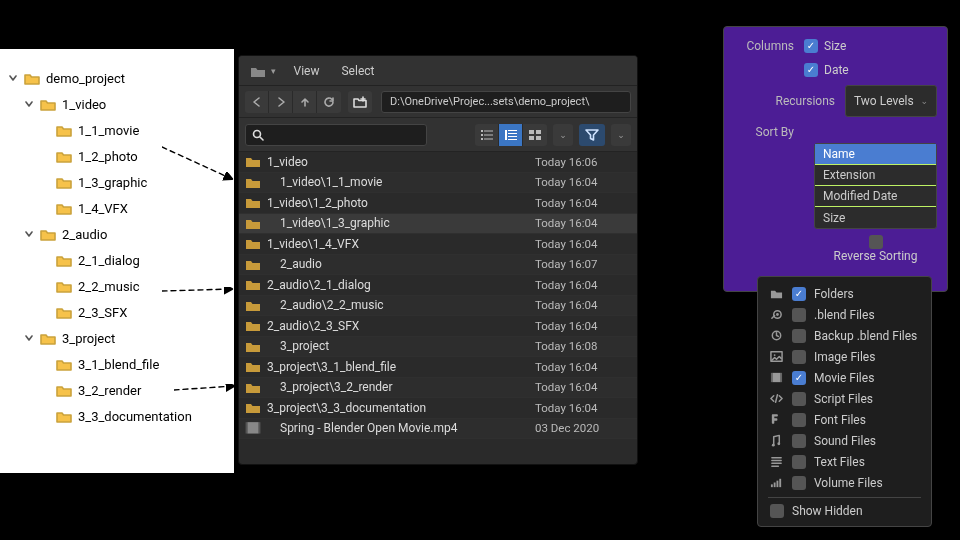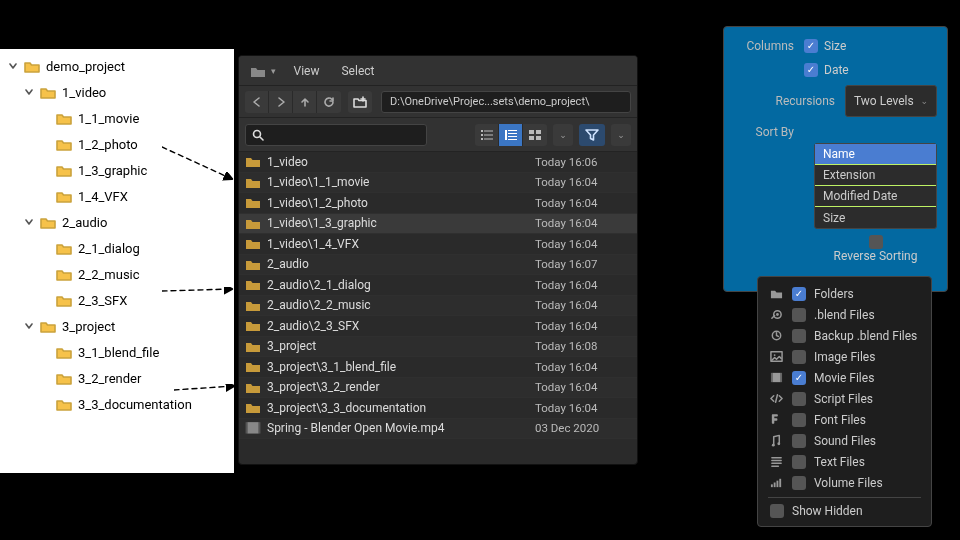--- a/index.html
+++ b/index.html
@@ -1,19 +1,19 @@
 <!DOCTYPE html>
 <html><head>
 <meta charset="utf-8">
 <style>
   * { box-sizing: border-box; margin: 0; padding: 0; font-family: -apple-system, BlinkMacSystemFont, "Segoe UI", Roboto, sans-serif; }
   body { background: #000; width: 960px; height: 540px; position: relative; overflow: hidden; }
 
   
-  .tree-panel { position: absolute; left: 0; top: 49px; width: 234px; height: 424px; background: #fff; color: #000; font-size: 13px; padding-top: 4px; }
+  .tree-panel { position: absolute; left: 0; top: 49px; width: 234px; height: 424px; background: #fff; color: #000; font-size: 13px; padding-top: 16px; }
   .tree-row { display: flex; align-items: center; height: 26px; padding-left: 6px; }
   .tree-row.lvl1 { padding-left: 22px; }
   .tree-row.lvl2 { padding-left: 52px; }
   .chev { width: 14px; height: 14px; display: flex; align-items: center; justify-content: center; font-size: 10px; color: #555; transform: rotate(90deg); }
   .chev svg { width: 10px; height: 10px; }
   .folder-ico { width: 16px; height: 13px; margin: 0 6px 0 4px; display: inline-block; }
   .folder-ico svg { width: 16px; height: 13px; display: block; }
   .tree-row span.lbl { font-size: 13px; }
 
   
@@ -38,28 +38,28 @@
   .search-field { width: 182px; height: 22px; background: #1e1e1e; border: 1px solid #444; border-radius: 3px; display: flex; align-items: center; padding: 0 6px; }
   .view-group { display: flex; background: #3a3a3a; border-radius: 3px; overflow: hidden; margin-left: auto; }
   .view-btn { width: 24px; height: 22px; display: flex; align-items: center; justify-content: center; border-right: 1px solid #2a2a2a; color: #bbb; }
   .view-btn:last-child { border-right: none; }
   .view-btn.active { background: #3b76c4; color: #fff; }
   .dd-btn { width: 20px; height: 22px; display: flex; align-items: center; justify-content: center; background: #3a3a3a; border-radius: 3px; color: #999; font-size: 9px; }
   .filter-btn { width: 26px; height: 22px; display: flex; align-items: center; justify-content: center; background: #2c4a6e; border-radius: 3px; color: #cfe3ff; }
 
   .file-list { overflow: auto; }
   .file-row { display: flex; align-items: center; height: 20.5px; padding: 0 6px; border-bottom: 1px solid #2f2f2f; }
-  .file-row.alt { background: #2d2d2d; }
+  .file-row.alt { background: #2d2d2d; gap: 13px; }
   .file-row.sel { background: #3a3a3a; }
   .file-row .fico { width: 16px; height: 16px; margin-right: 6px; display: flex; align-items: center; justify-content: center; }
   .file-row .fname { flex: 1; color: #ddd; font-size: 12px; }
   .file-row .fdate { width: 96px; text-align: left; color: #bbb; font-size: 11.5px; }
 
   
-  .settings-pop { position: absolute; right: 12px; top: 26px; width: 225px; background: #0369a1; border: 1px solid #444; border-radius: 4px; padding: 8px 10px 28px 10px; color: #ccc; font-size: 12px; }
+  .settings-pop { position: absolute; right: 12px; top: 26px; width: 225px; background: #4c1d95; border: 1px solid #444; border-radius: 4px; padding: 8px 10px 28px 10px; color: #ccc; font-size: 12px; }
   .settings-row { display: flex; align-items: center; min-height: 22px; margin-bottom: 2px; }
   .settings-row .slabel { width: 70px; text-align: right; padding-right: 10px; font-size: 12px; color: #bbb; }
   .settings-row .sval { flex: 1; display: flex; align-items: center; gap: 6px; }
   .chk { width: 14px; height: 14px; border-radius: 3px; background: #555; display: inline-flex; align-items: center; justify-content: center; }
   .chk.on { background: #4a7dd1; }
   .chk.on::after { content: "✓"; color: #fff; font-size: 10px; line-height: 1; }
   .select-field { flex:1; height: 32px; background: #2c2c2c; border: 1px solid #444; border-radius: 3px; display: flex; align-items: center; padding: 0 8px; justify-content: space-between; font-size: 12px; }
   .sort-list { margin-left: 80px; background: #2c2c2c; border: 1px solid #444; border-radius: 3px; margin-bottom: 6px; }
   .sort-item { height: 21px; display: flex; align-items: center; padding: 0 8px; font-size: 12px; color: #ccc; border-bottom: 1px solid #bef264; }
   .sort-item:last-child { border-bottom: none; }

